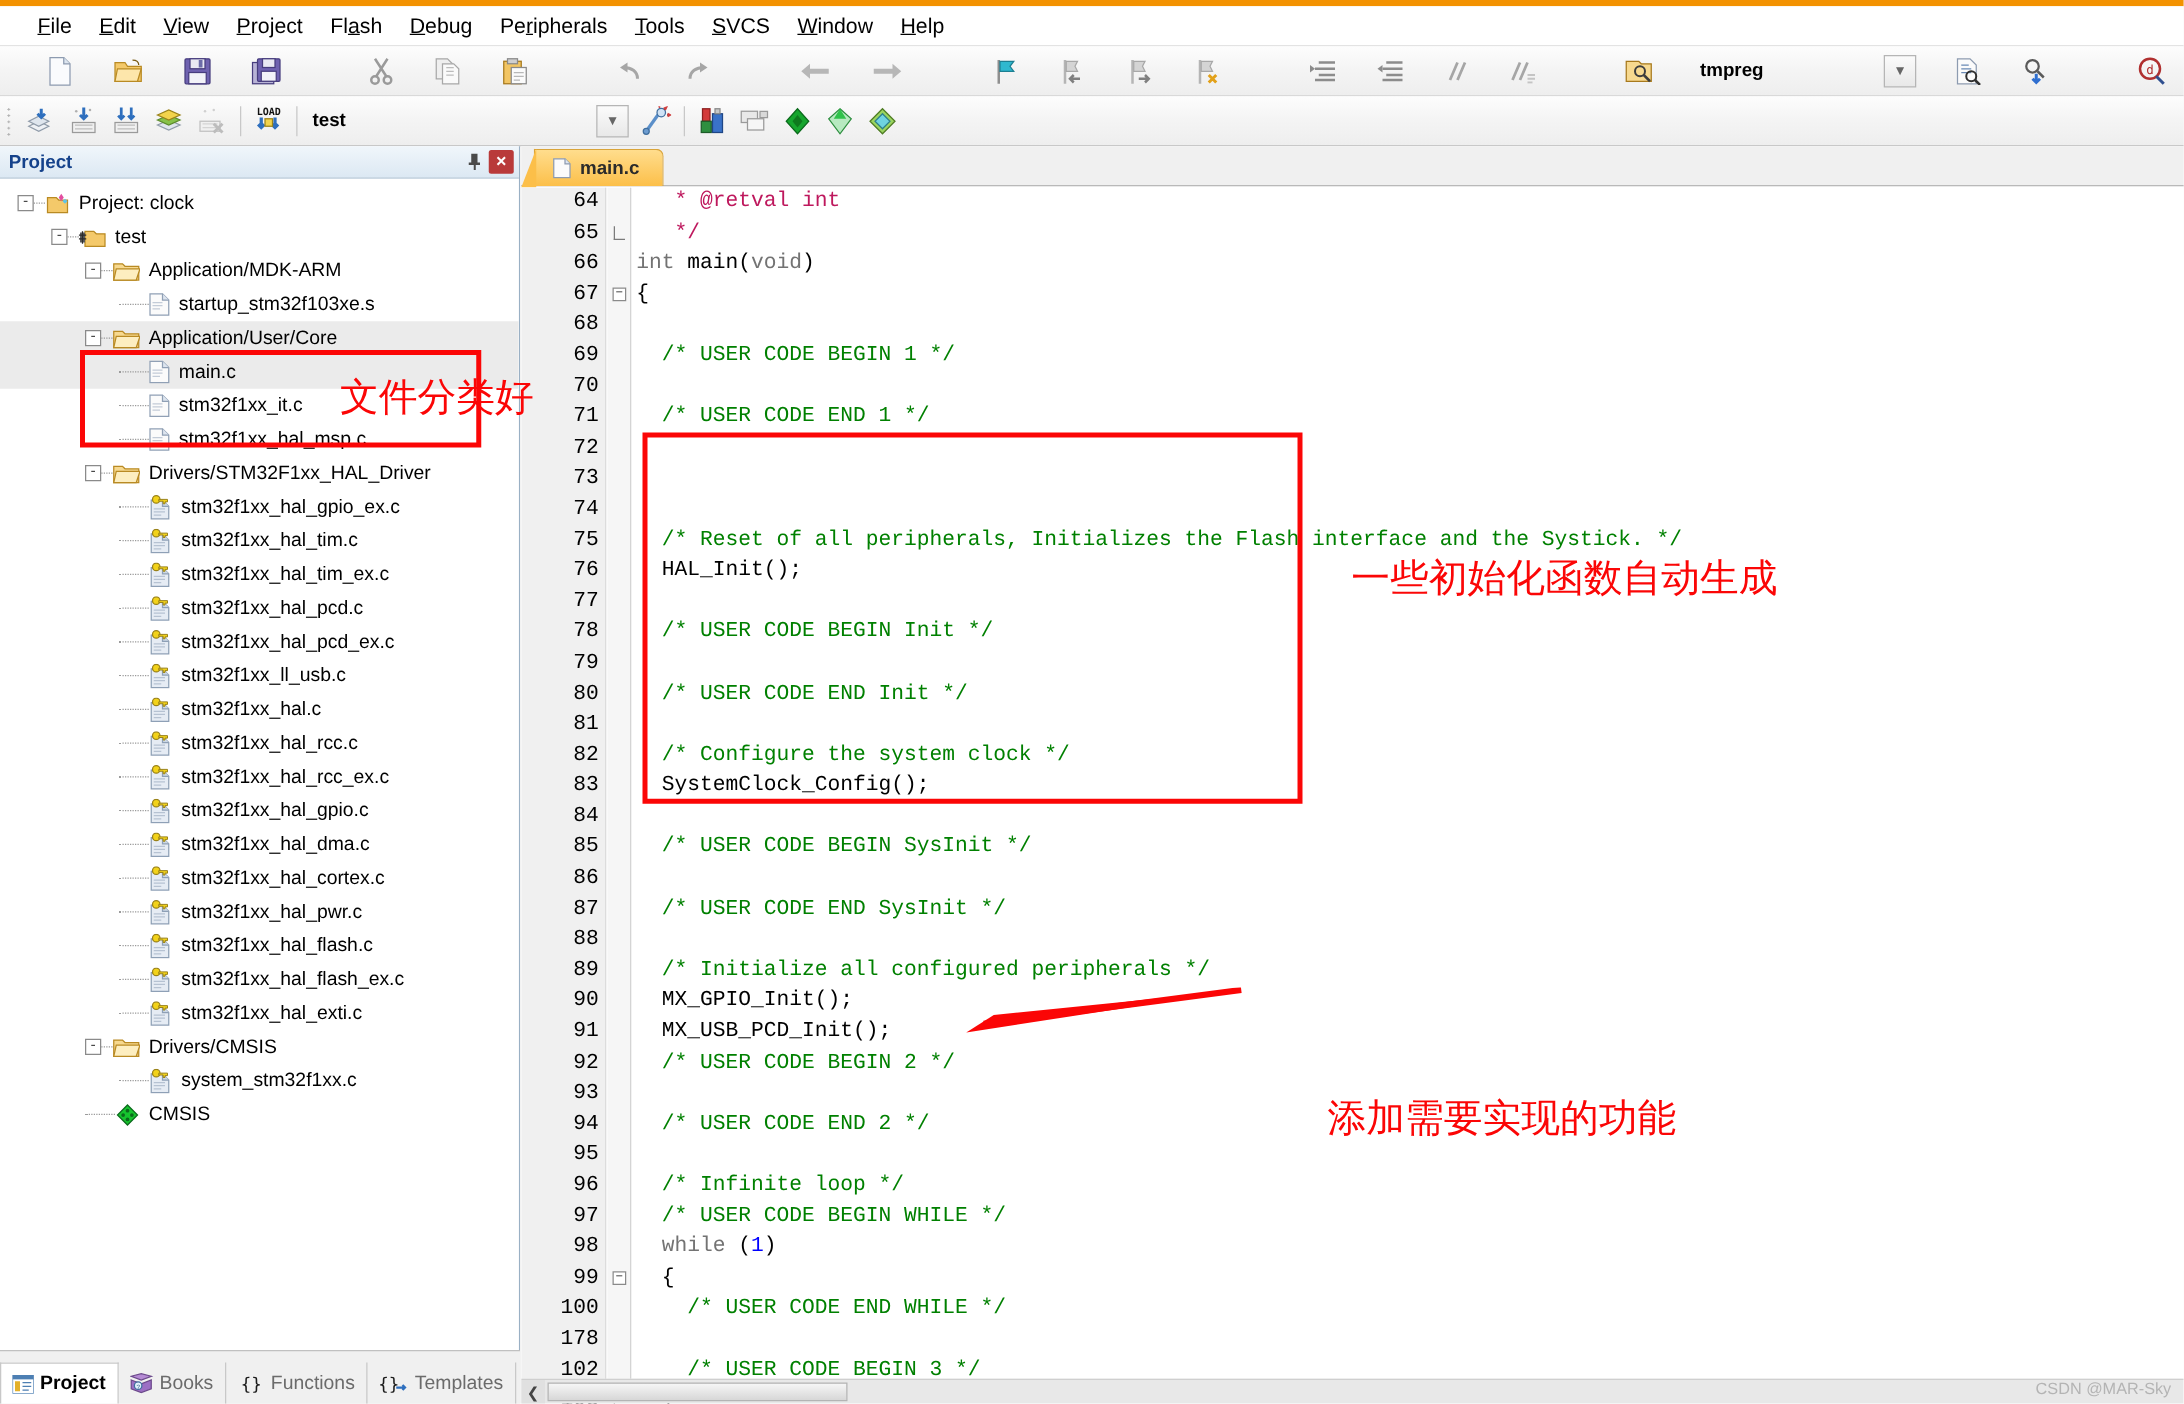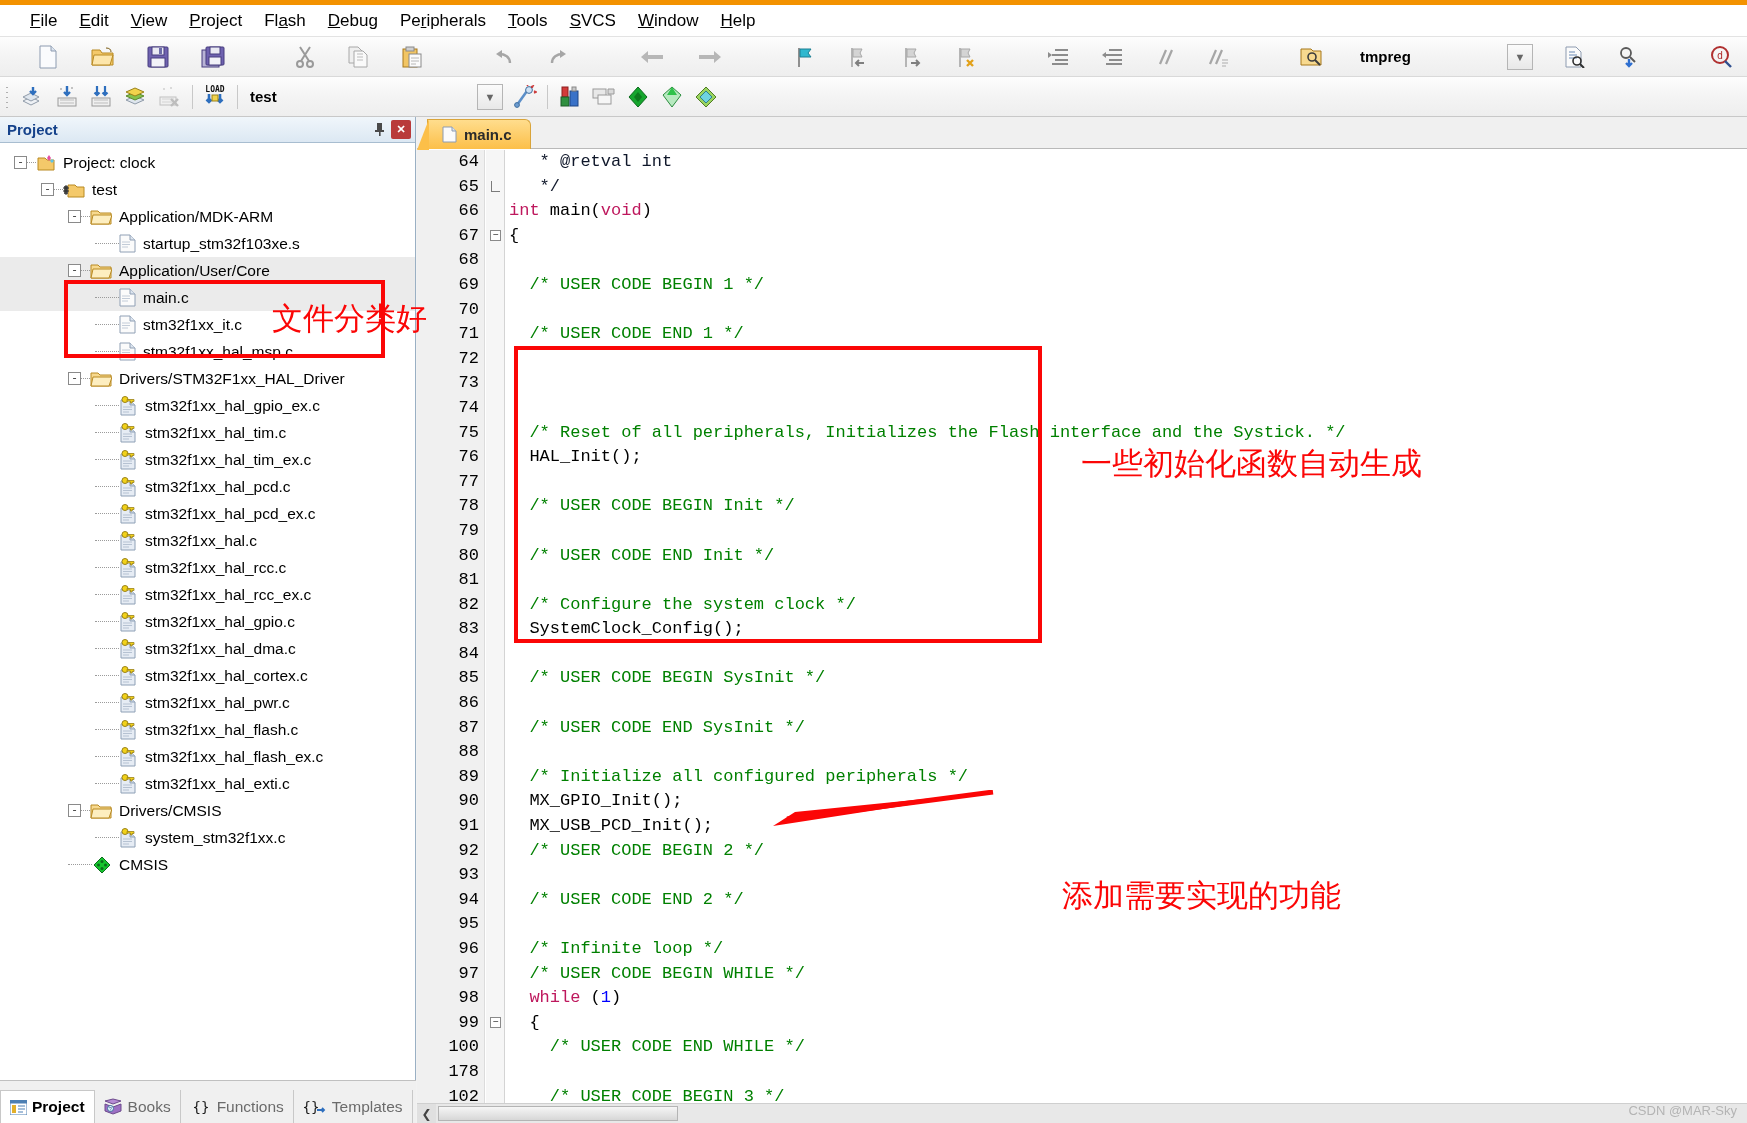--- a/index.html
+++ b/index.html
@@ -202,22 +202,22 @@
   .foldbox {
     display: inline-block; width: 11px; height: 11px;
     border: 1px solid #8a8a8a; background: #fff; line-height: 9px;
     font-size: 10px; text-align: center; vertical-align: middle; color: #333;
   }
   .ctext {
     position: absolute; left: 92px; white-space: pre;
     font-family: "Liberation Mono", monospace; font-size: 17px; color: #000;
   }
   .c-com { color: #008000; }
-  .c-doc { color: #0f172a; }
-  .c-kw  { color: #be185d; }
+  .c-doc { color: #be185d; }
+  .c-kw  { color: #737373; }
   .c-num { color: #0000ff; }
 
   #hscroll {
     position: absolute; left: 0; right: 0; bottom: 0; height: 20px;
     background: #e8e8e8; border-top: 1px solid #cfcfcf;
     display: flex; align-items: center;
   }
   .hs-arrow {
     width: 19px; height: 19px; display:flex; align-items:center; justify-content:center;
     font-size: 12px; color: #444; background: #e0e0e0;
@@ -788,20 +788,34 @@
           <span class="ico">
             <svg width="19" height="20" viewBox="0 0 19 20">
               <path d="M2 4h9l5 5v10H2z" fill="#e6ecf4" stroke="#8ea0b6"></path>
               <path d="M11 4v5h5" fill="#ccd8e6" stroke="#8ea0b6"></path>
               <path d="M4 11h9M4 13.5h9M4 16h6" stroke="#b6c2d2"></path>
               <circle cx="6" cy="3.5" r="3" fill="#f2d21a" stroke="#9a8219"></circle>
               <path d="M8 3.5h7v2h-2v1.5h-1.5V5H8z" fill="#f2d21a" stroke="#9a8219" stroke-width="0.8"></path>
             </svg>
           </span>
           <span class="node-label">stm32f1xx_hal_pcd_ex.c</span>
+        </div>
+        <div class="tnode">
+          <span class="tw" style="width: 95px; flex: 0 0 auto;"></span>
+          <span class="tw" style="width: 24px; flex: 0 0 auto; border-top: 1px dotted rgb(155, 155, 155); height: 1px;"></span>
+          <span class="ico">
+            <svg width="19" height="20" viewBox="0 0 19 20">
+              <path d="M2 4h9l5 5v10H2z" fill="#e6ecf4" stroke="#8ea0b6"></path>
+              <path d="M11 4v5h5" fill="#ccd8e6" stroke="#8ea0b6"></path>
+              <path d="M4 11h9M4 13.5h9M4 16h6" stroke="#b6c2d2"></path>
+              <circle cx="6" cy="3.5" r="3" fill="#f2d21a" stroke="#9a8219"></circle>
+              <path d="M8 3.5h7v2h-2v1.5h-1.5V5H8z" fill="#f2d21a" stroke="#9a8219" stroke-width="0.8"></path>
+            </svg>
+          </span>
+          <span class="node-label">stm32f1xx_ll_usb.c</span>
         </div>
         <div class="tnode">
           <span class="tw" style="width: 95px; flex: 0 0 auto;"></span>
           <span class="tw" style="width: 24px; flex: 0 0 auto; border-top: 1px dotted rgb(155, 155, 155); height: 1px;"></span>
           <span class="ico">
             <svg width="19" height="20" viewBox="0 0 19 20">
               <path d="M2 4h9l5 5v10H2z" fill="#e6ecf4" stroke="#8ea0b6"></path>
               <path d="M11 4v5h5" fill="#ccd8e6" stroke="#8ea0b6"></path>
               <path d="M4 11h9M4 13.5h9M4 16h6" stroke="#b6c2d2"></path>
               <circle cx="6" cy="3.5" r="3" fill="#f2d21a" stroke="#9a8219"></circle>

